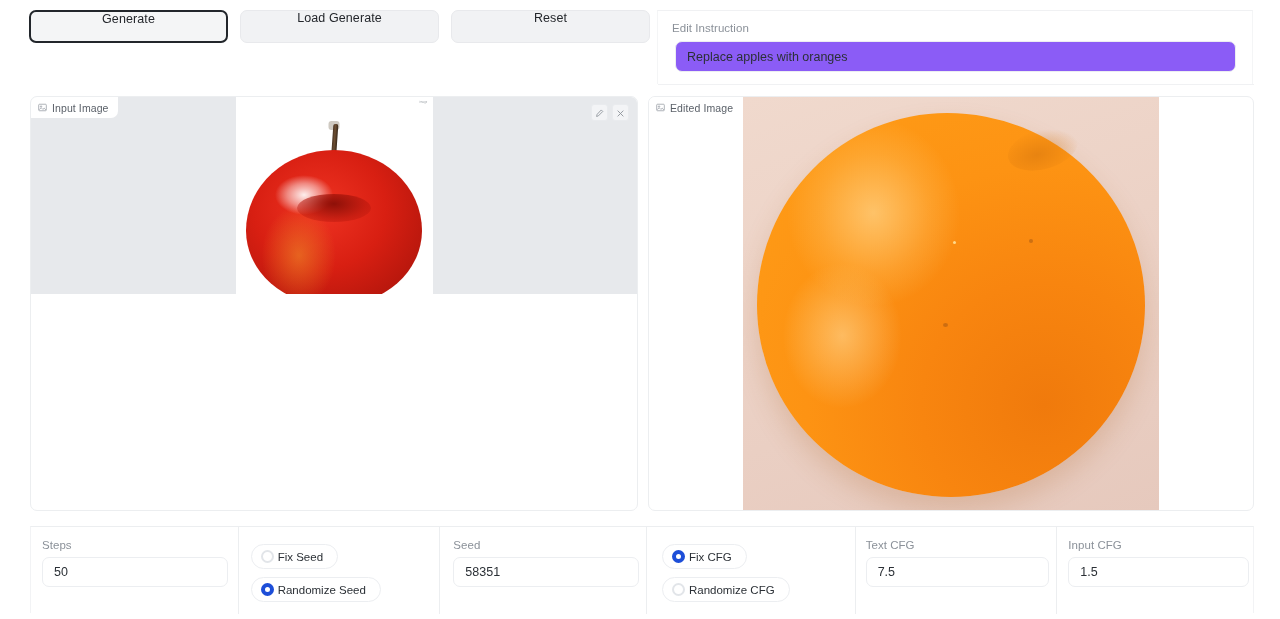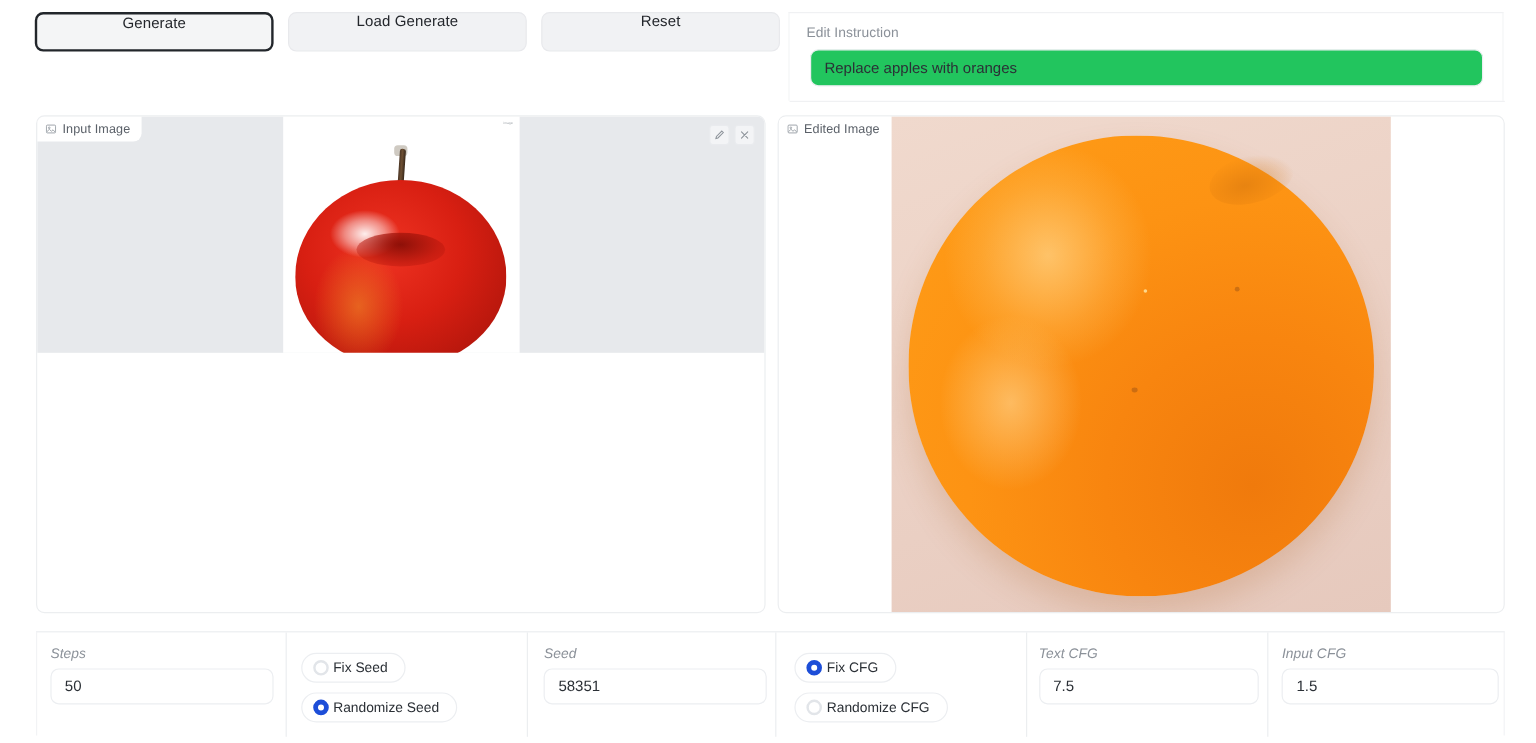--- a/index.html
+++ b/index.html
@@ -50,21 +50,21 @@
   .instr-label {
     position: absolute; left: 14px; top: 11px;
     font-size: 11.5px; color: #8b9199;
     letter-spacing: .05px;
   }
   .instr-input {
     position: absolute; left: 17px; top: 30px;
     width: 561px; height: 31px;
     border: 1px solid #eceef1;
     border-radius: 7px;
-    background: #22c55e;
+    background: #8b5cf6;
     font-size: 12.5px;
     color: #2b3036;
     padding: 0 11px;
     font-family: "Liberation Sans", sans-serif;
     outline: none;
   }
   .instr-underline {
     position: absolute; left: 0; top: 73px; width: 596px; height: 1px;
     background: #f0f1f3;
   }
@@ -195,21 +195,21 @@
   .cell + .cell { border-left: 1px solid #eceef0; }
   .cell-steps { width: 207px; padding-left: 11px; }
   .cell-seedradio { width: 202px; padding-left: 12px; }
   .cell-seed { width: 207px; padding-left: 13px; }
   .cell-cfgradio { width: 209px; padding-left: 15px; }
   .cell-textcfg { width: 202px; padding-left: 10px; }
   .cell-imagecfg { width: 197px; padding-left: 11px; }
 
   .fld-label {
     font-size: 11.5px; color: #8b9199;
-    margin-bottom: 6px; letter-spacing: .05px; font-style: italic;
+    margin-bottom: 6px; letter-spacing: .05px;
   }
   .fld-input {
     width: 186px; height: 30px;
     border: 1px solid #eceef1;
     border-radius: 7px;
     background: #ffffff;
     font-size: 12.5px; color: #2b3036;
     padding: 0 11px;
     font-family: "Liberation Sans", sans-serif;
     outline: none;

